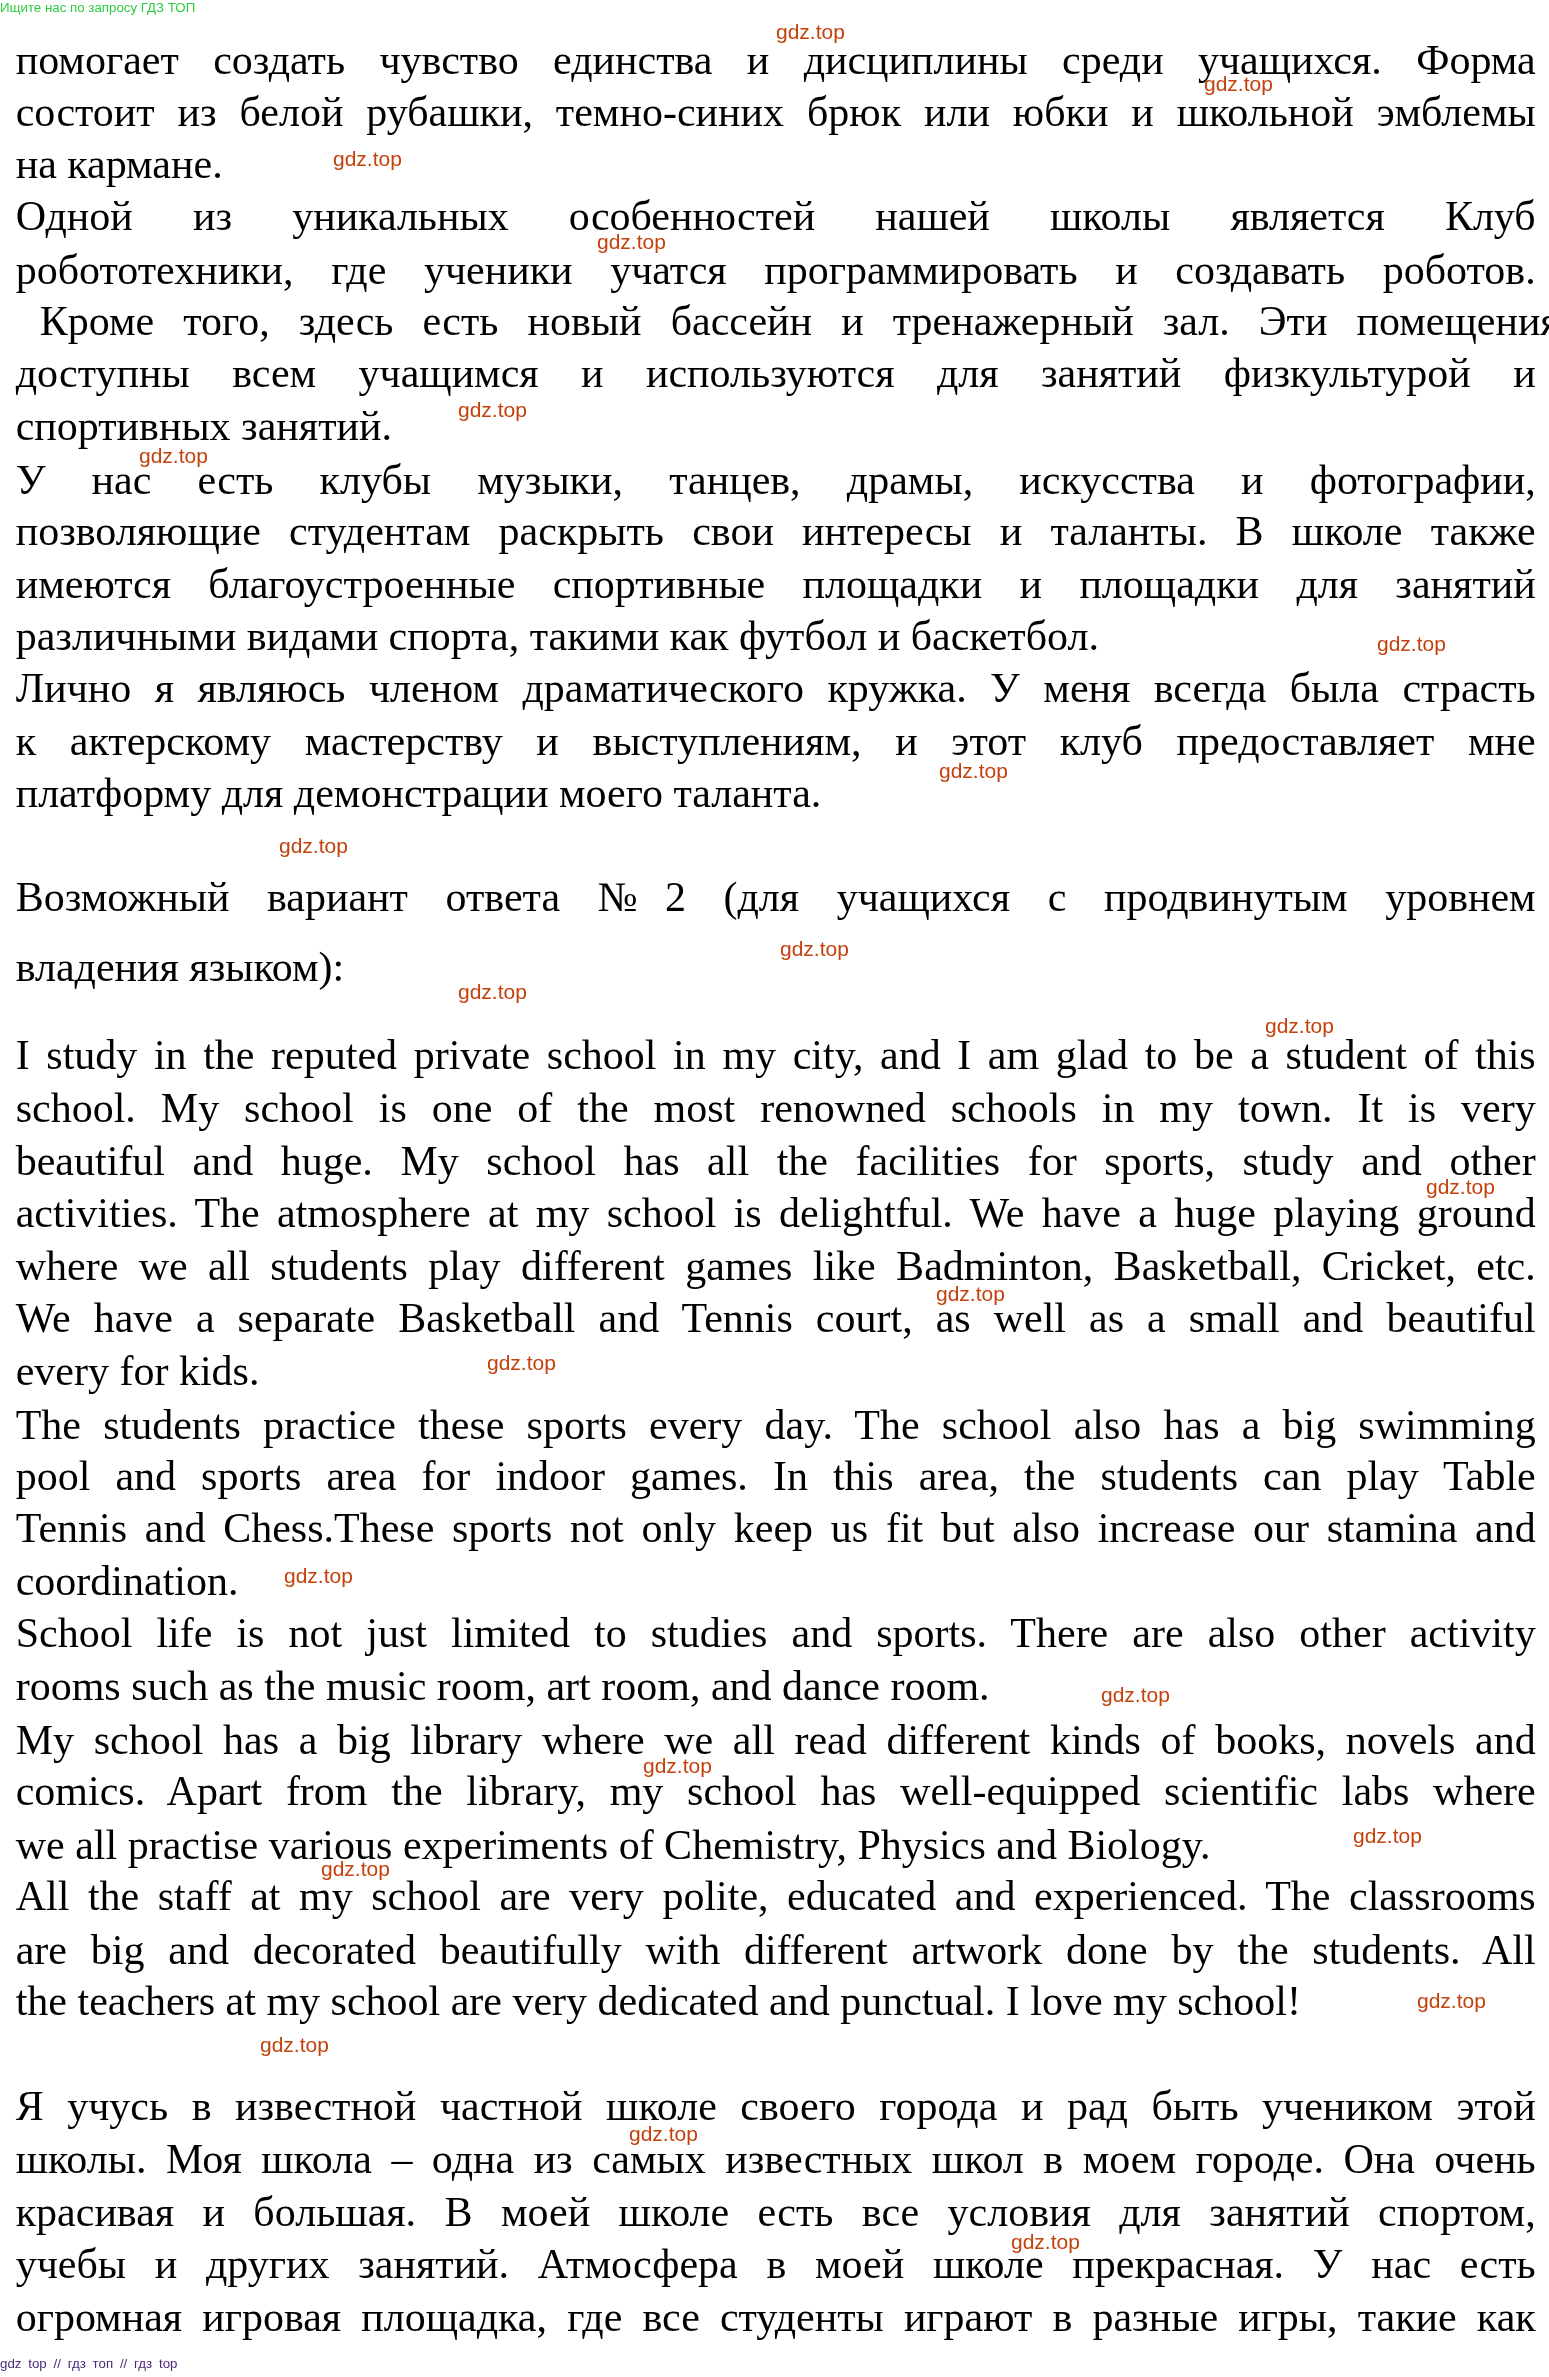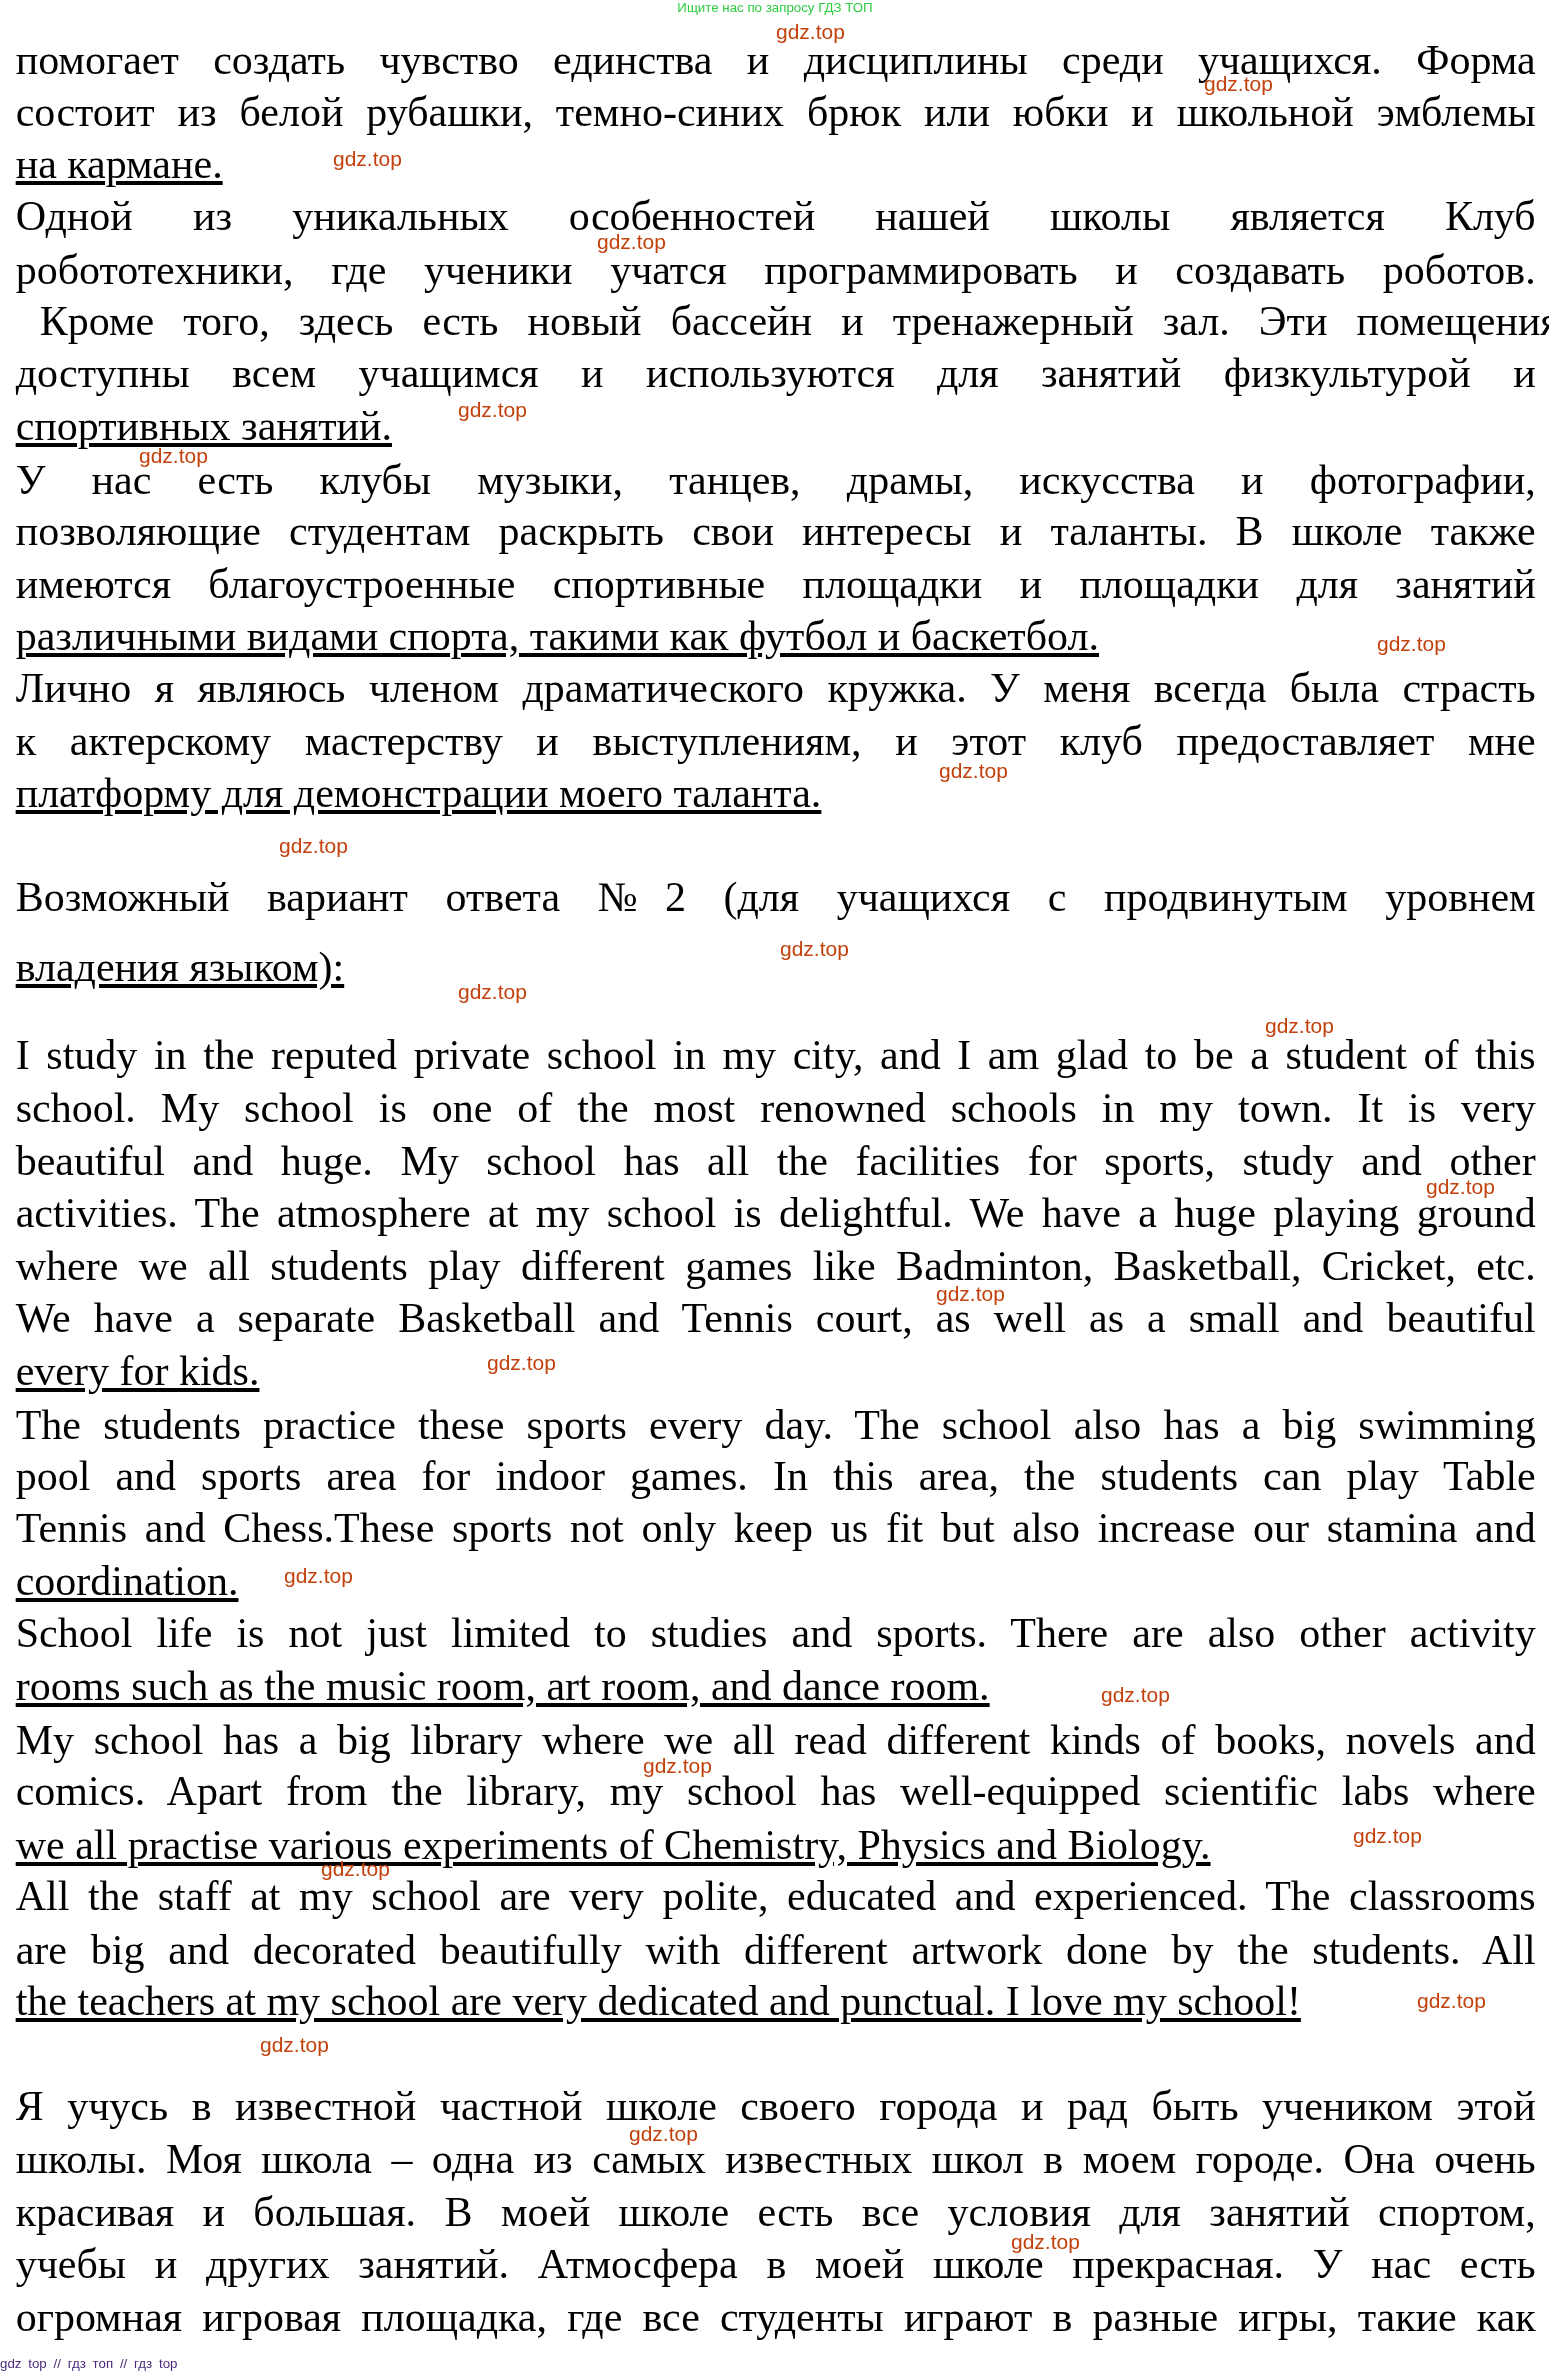--- a/index.html
+++ b/index.html
@@ -1,27 +1,27 @@
 <!DOCTYPE html>
 <html style="font-size:12.5px"><head>
 <meta charset="utf-8">
 <style>
   html, body { margin: 0; padding: 0; background: #ffffff; }
   body { width: 1550px; height: 2377px; position: relative; overflow: hidden;
          font-family: "Liberation Serif", "DejaVu Serif", serif; color: #000; }
-  .top-banner { position: absolute; top: 0; left: 0; width: 1550px; text-align: center;
+  .top-banner { position: absolute; top: 0; left: 0; width: 1550px; 
          font-family: "Liberation Sans", "DejaVu Sans", sans-serif; font-size: 13.3px;
          color: #2ecc40; line-height: 15.7px; }
   .footer { position: absolute; top: 2356px; left: 0; width: 1550px; text-align: left;
          font-family: "Liberation Sans", "DejaVu Sans", sans-serif; font-size: 13.3px;
          color: #4b2a7b; line-height: 15.7px; word-spacing: 3.1px; }
   .line { position: absolute; left: 15.7px; width: 1520px; font-size: 42px; line-height: 52px;
          height: 52px; white-space: nowrap; overflow: visible; }
   .line.j { text-align: justify; text-align-last: justify; }
-  .line.l { text-align: left; text-align-last: left; text-decoration: underline; }
+  .line.l { text-align: left; text-align-last: left; }
   .wm { position: absolute; font-family: "Liberation Sans", "DejaVu Sans", sans-serif;
          font-size: 21px; color: #c2410c; line-height: 23.5px; white-space: nowrap; }
 </style>
 </head>
 <body>
 
 <div class="top-banner">Ищите нас по запросу ГДЗ ТОП</div>
 
 <div id="doc">
     <div class="line j" style="top: 34px;">помогает создать чувство единства и дисциплины среди учащихся. Форма</div>

